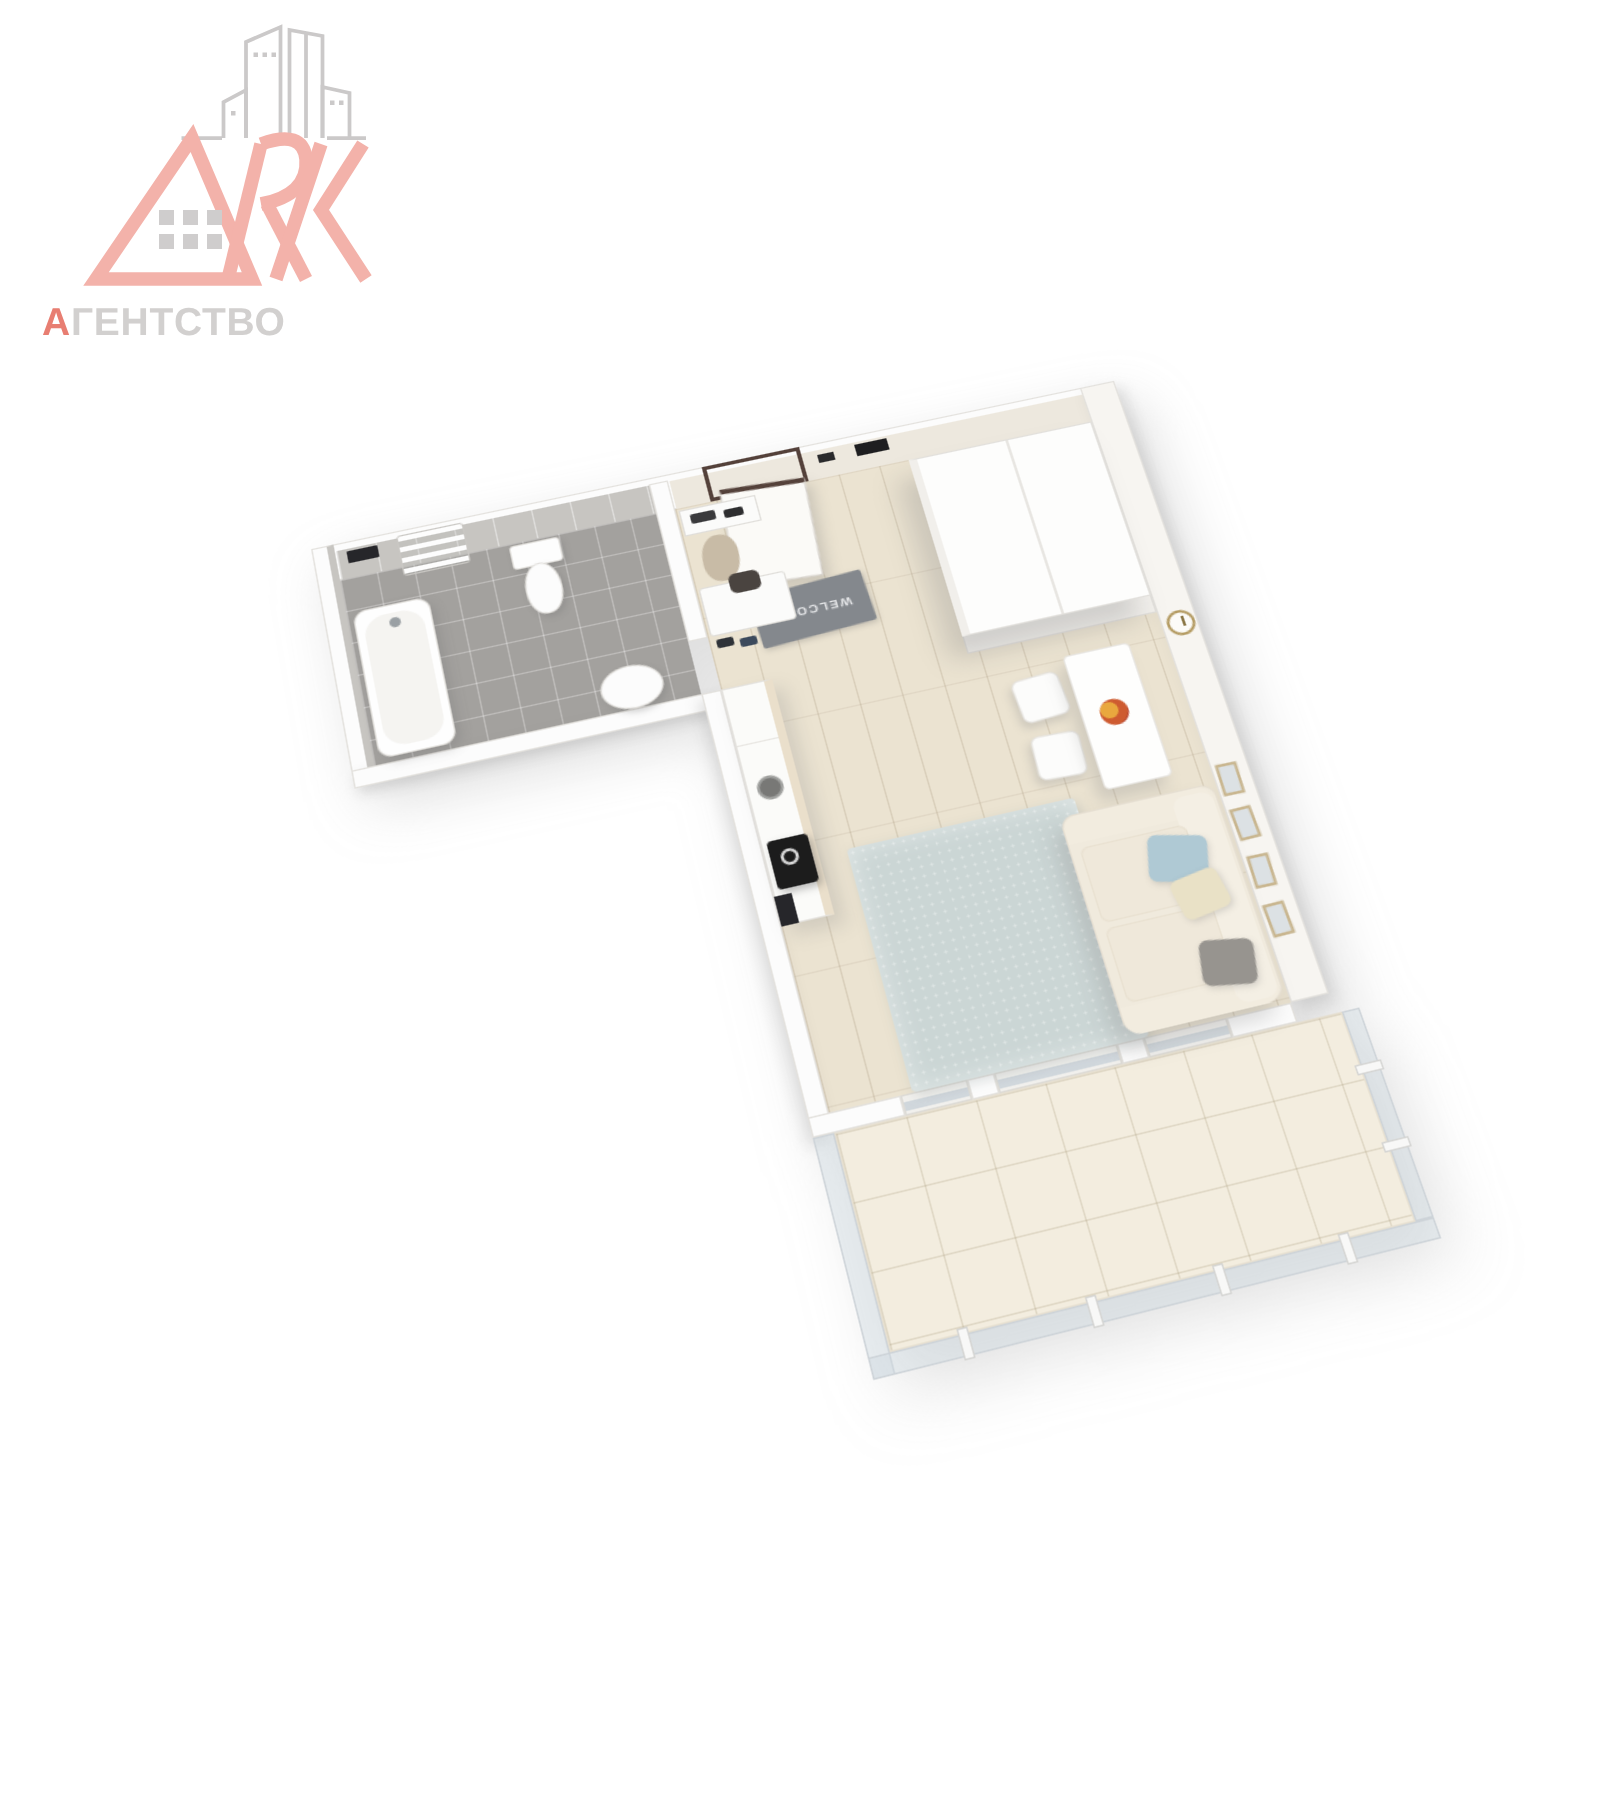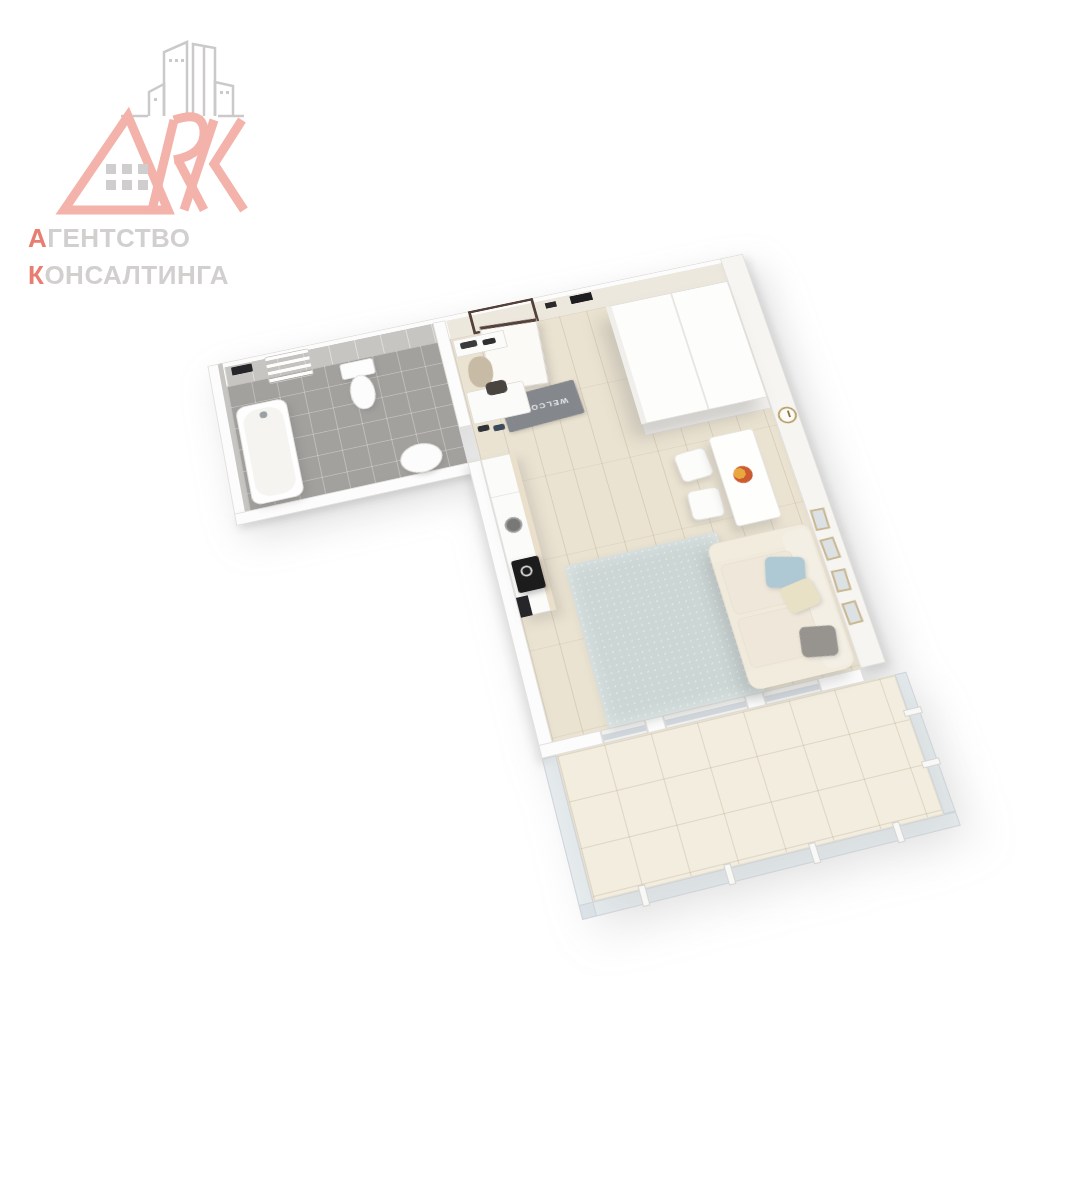--- a/index.html
+++ b/index.html
@@ -1,21 +1,21 @@
 <!DOCTYPE html>
 <html style="--logo-accent: #E87E72; --logo-letters: #F3B2AA; --logo-gray: #D2D0CF; --logo-buildings: #CBC9C9; --wall: #FCFCFC; --bath-wall-tile: #C7C5C1; --hall-wall: #EDE8DE; --wood-floor: #EBE3D1; --bath-floor: #A3A19E; --balcony-floor: #F3EDDF; --rug: #CBD6D5; --mat: #84888D; --door-frame: #54413A; --sofa: #F0EADD; --pillow-blue: #AFC9D4; --pillow-cream: #E9E1C6; --pillow-gray: #97948F; --counter-top: #EADFCB; --cooktop: #1C1C1C; --clock-rim: #B49B62; --frame-wood: #C9B68F;"><head>
 <meta charset="utf-8">
 <style>
   html,body{margin:0;padding:0;}
   body{
     width:1079px;height:1200px;position:relative;overflow:hidden;
     background:#ffffff;font-family:"Liberation Sans",sans-serif;
   }
   
-  .logo{position:absolute;left:28px;top:24px;width:250px;}
+  .logo{position:absolute;left:28px;top:0;width:250px;}
   .logo svg{display:block;}
   .logo-lines{margin-top:4px;}
   .logo-line{font-size:26px;font-weight:bold;line-height:37px;letter-spacing:.5px;color:var(--logo-gray);}
   .logo-line .accent{color:var(--logo-accent);}
   
   #scene{position:absolute;left:255px;top:245px;width:660px;height:730px;}
   #plan{
     position:absolute;left:0;top:0;width:608px;height:666px;
     transform:perspective(1600px) rotateX(24deg) rotateZ(-14deg);
     transform-origin:320px 330px;
@@ -186,21 +186,20 @@
       <rect x="78" y="140" width="10" height="10"></rect>
         <rect x="94" y="140" width="10" height="10"></rect>
         <rect x="110" y="140" width="10" height="10"></rect>
       <rect x="78" y="156" width="10" height="10"></rect>
         <rect x="94" y="156" width="10" height="10"></rect>
         <rect x="110" y="156" width="10" height="10"></rect>
     </g>
   </svg>
   <div class="logo-lines">
     <div class="logo-line"><span class="accent">А</span><span>ГЕНТСТВО</span></div>
-    <div class="logo-line"><span class="accent">К</span><span>ОНСАЛТИНГА</span></div>
   </div>
 </div>
 
 <div id="scene">
   <div id="plan">
 
     <div class="floor-bath"></div>
     <div class="floor-wood"></div>
     <div class="floor-balcony"></div>
 

